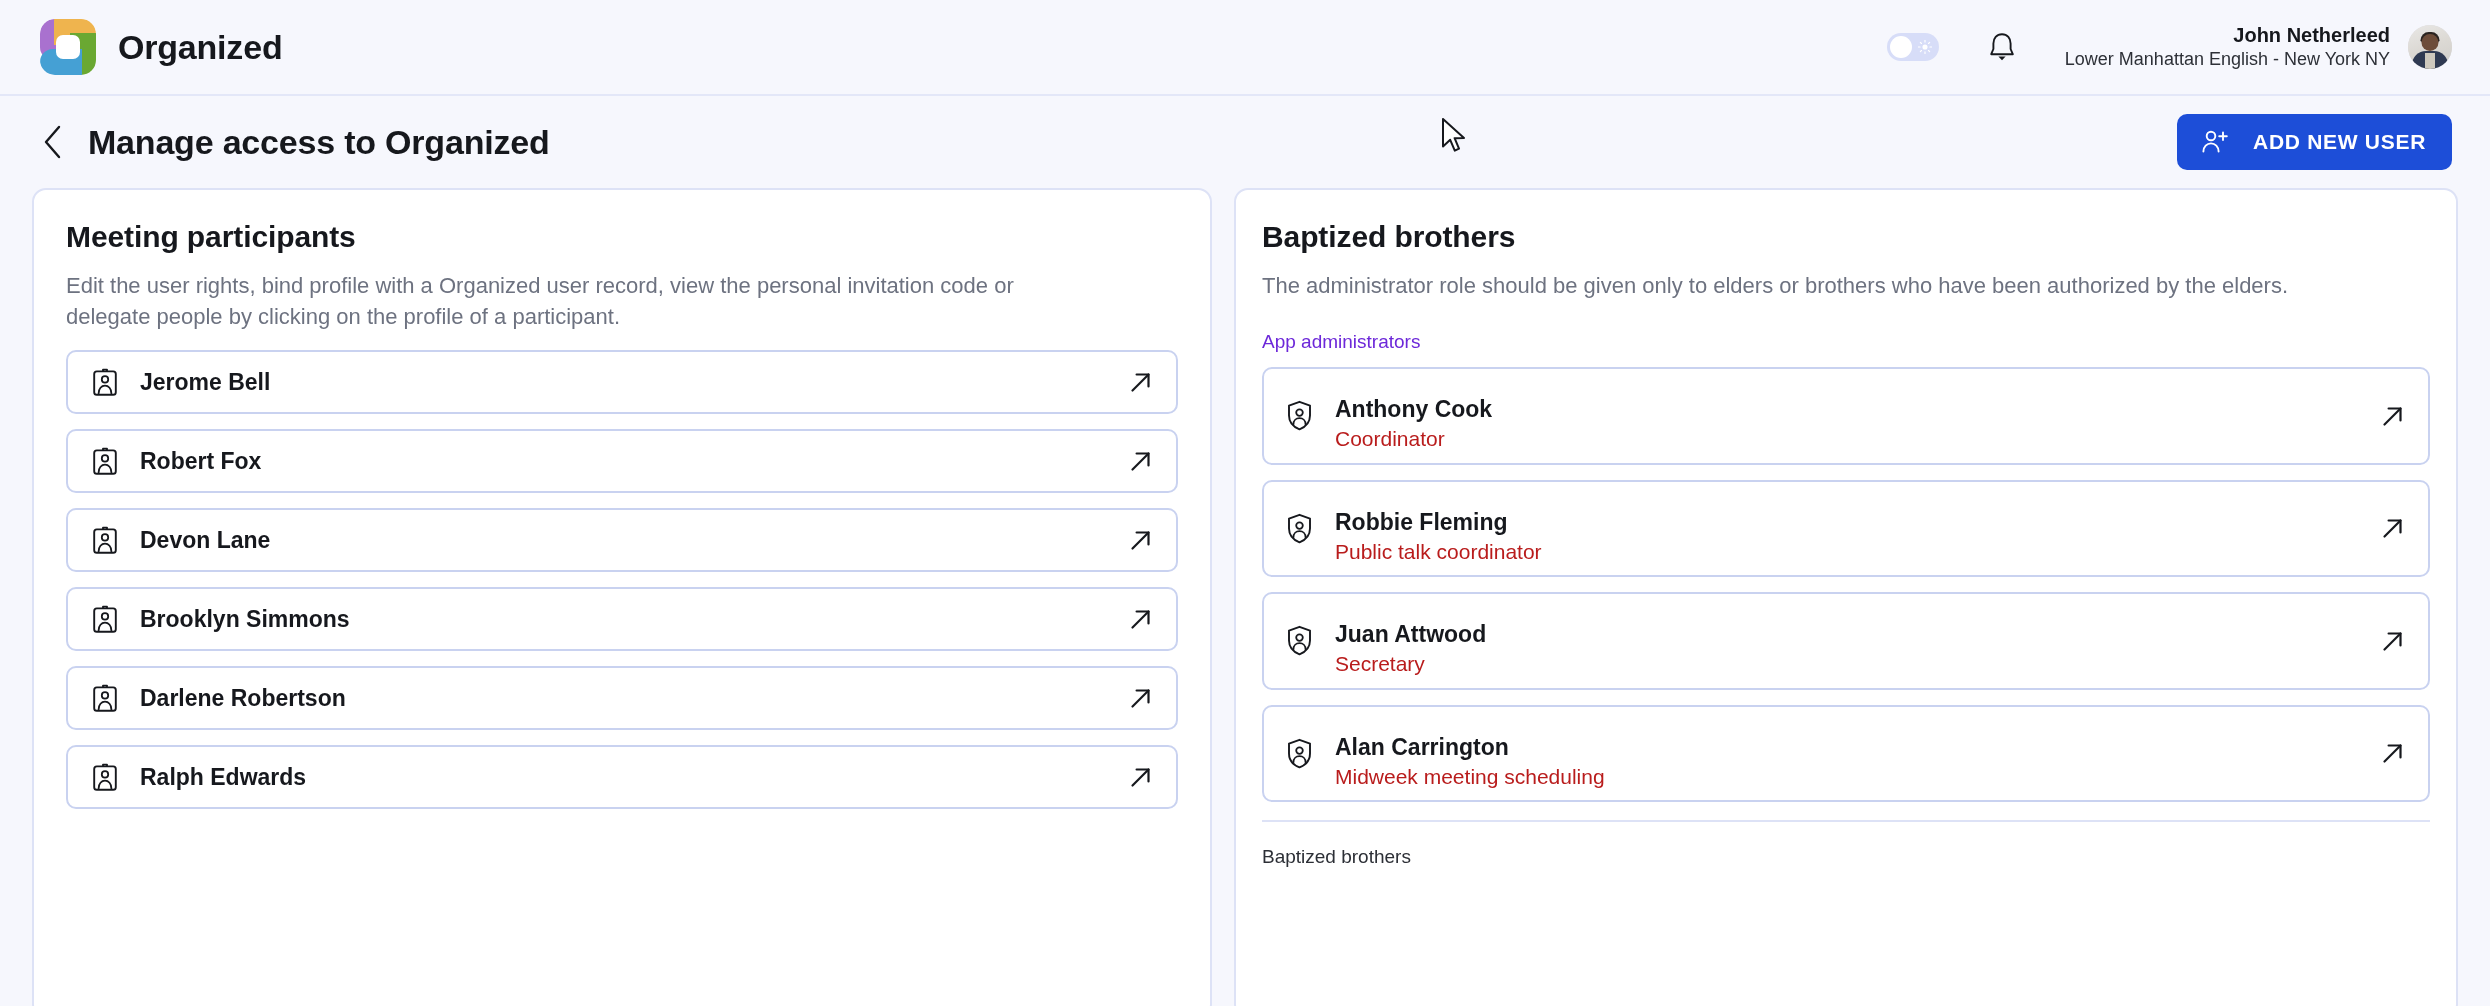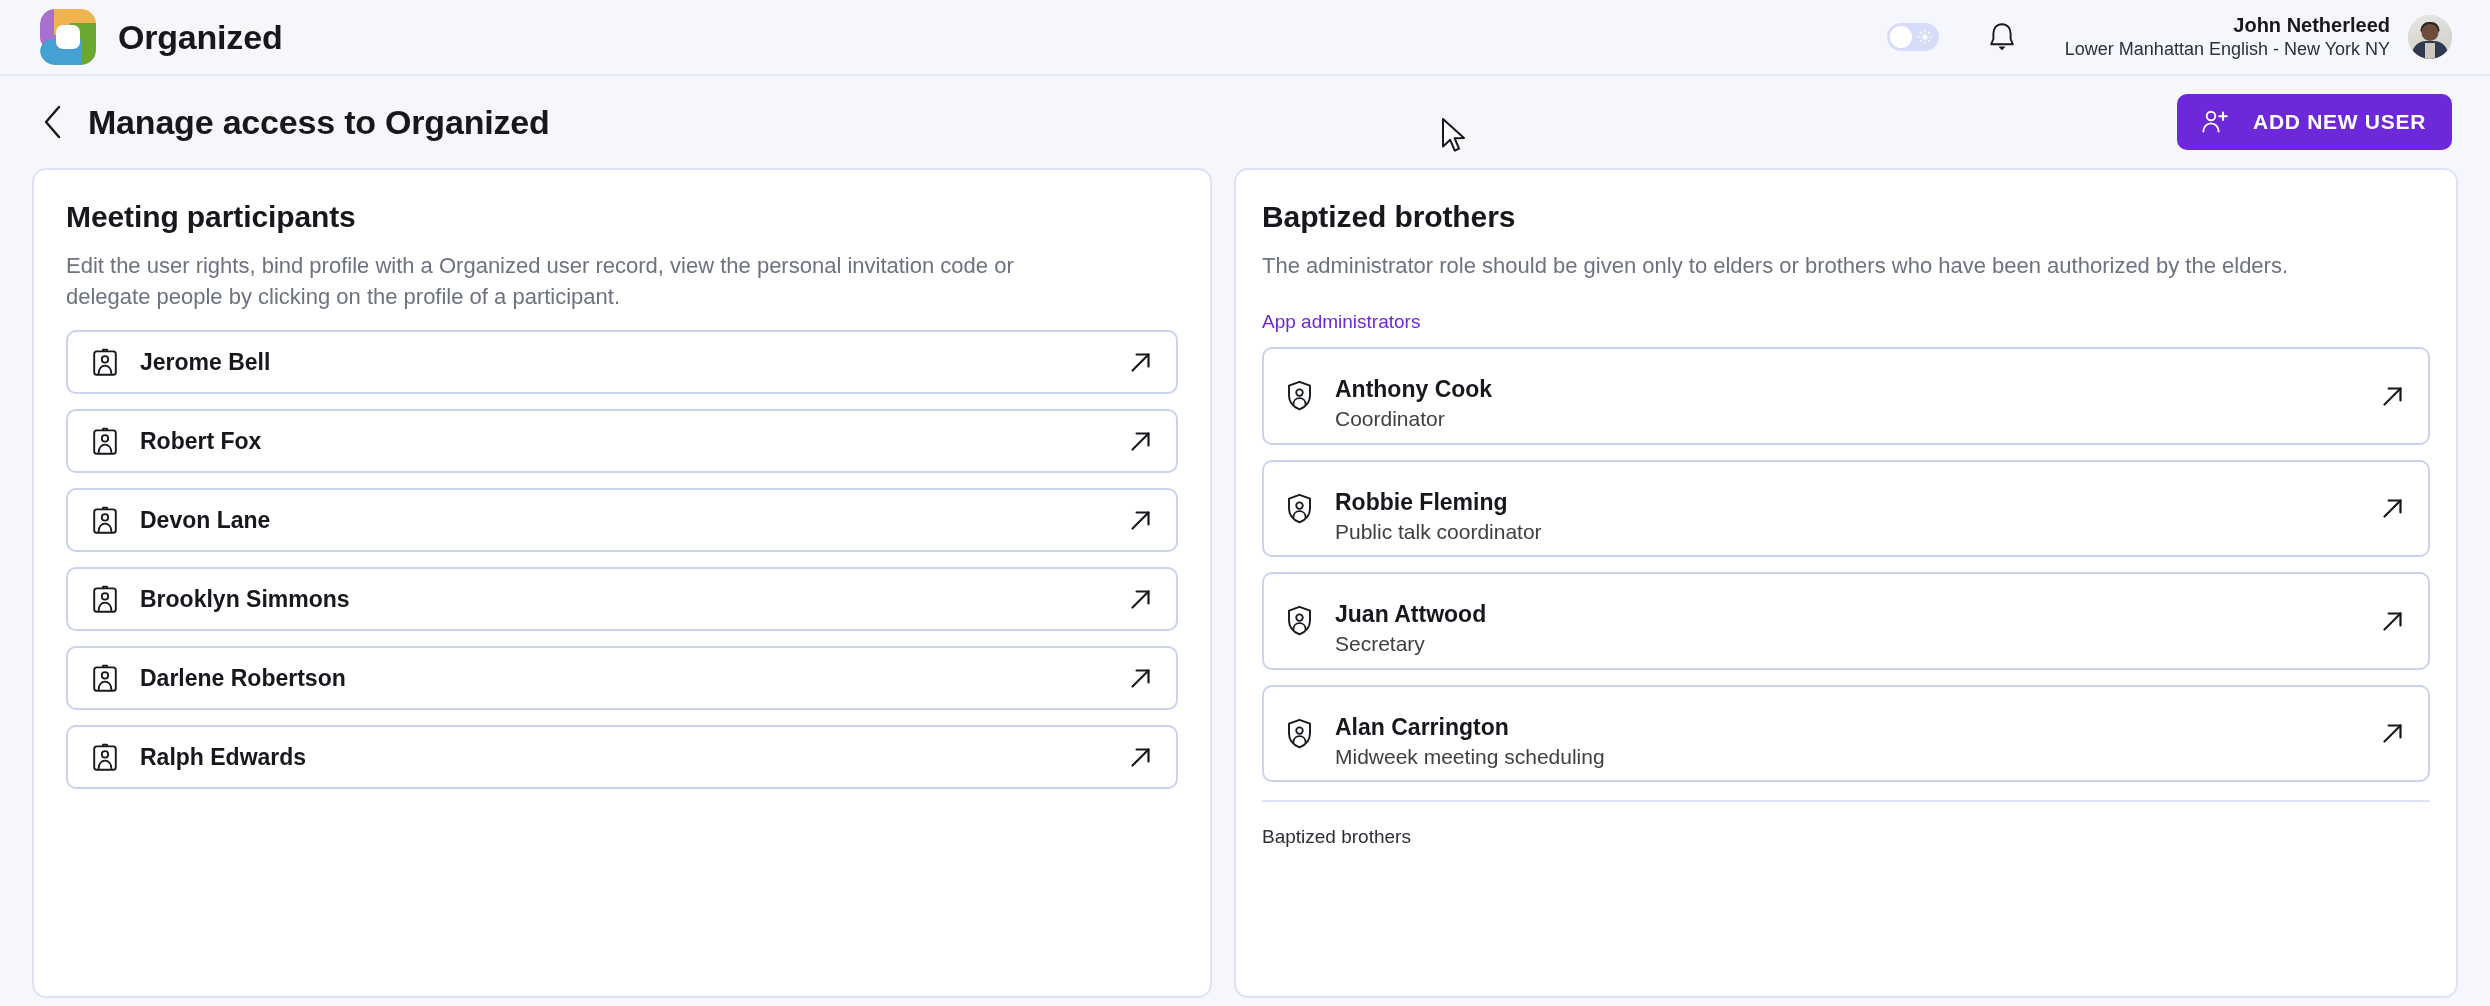--- a/index.html
+++ b/index.html
@@ -9,21 +9,21 @@
     height: 1006px;
     overflow: hidden;
     background: #f6f7fd;
     font-family: "Liberation Sans", sans-serif;
     -webkit-font-smoothing: antialiased;
   }
 
   
   .app-header {
     position: relative;
-    height: 76px;
+    height: 96px;
     background: #f6f7fd;
     border-bottom: 2px solid #e3e7f8;
     display: flex;
     align-items: center;
     padding: 0 38px 0 40px;
   }
 
   .brand {
     display: flex;
     align-items: center;
@@ -200,21 +200,21 @@
   .page-title {
     font-size: 34px;
     font-weight: 700;
     color: #16181d;
     margin-left: 12px;
     letter-spacing: -0.2px;
   }
   .add-user-btn {
     margin-left: auto;
     height: 56px;
-    background: #6d28d9;
+    background: #1d4ed8;
     color: #ffffff;
     border: none;
     border-radius: 10px;
     padding: 0 26px 0 24px;
     display: flex;
     align-items: center;
     gap: 24px;
     cursor: pointer;
     font-family: inherit;
   }
@@ -302,21 +302,21 @@
   }
   .a-text { margin-left: 22px; margin-top: 17px; }
   .a-name {
     font-size: 23px;
     font-weight: 700;
     color: #16181d;
     line-height: 1.18;
   }
   .a-role {
     font-size: 21px;
-    color: #404040;
+    color: #b91c1c;
     line-height: 1.3;
     margin-top: 2px;
   }
   .a-row .go { margin-left: auto; }
 
   .divider {
     height: 2px;
     background: #dde2f6;
     margin: 18px 0 0 0;
   }

